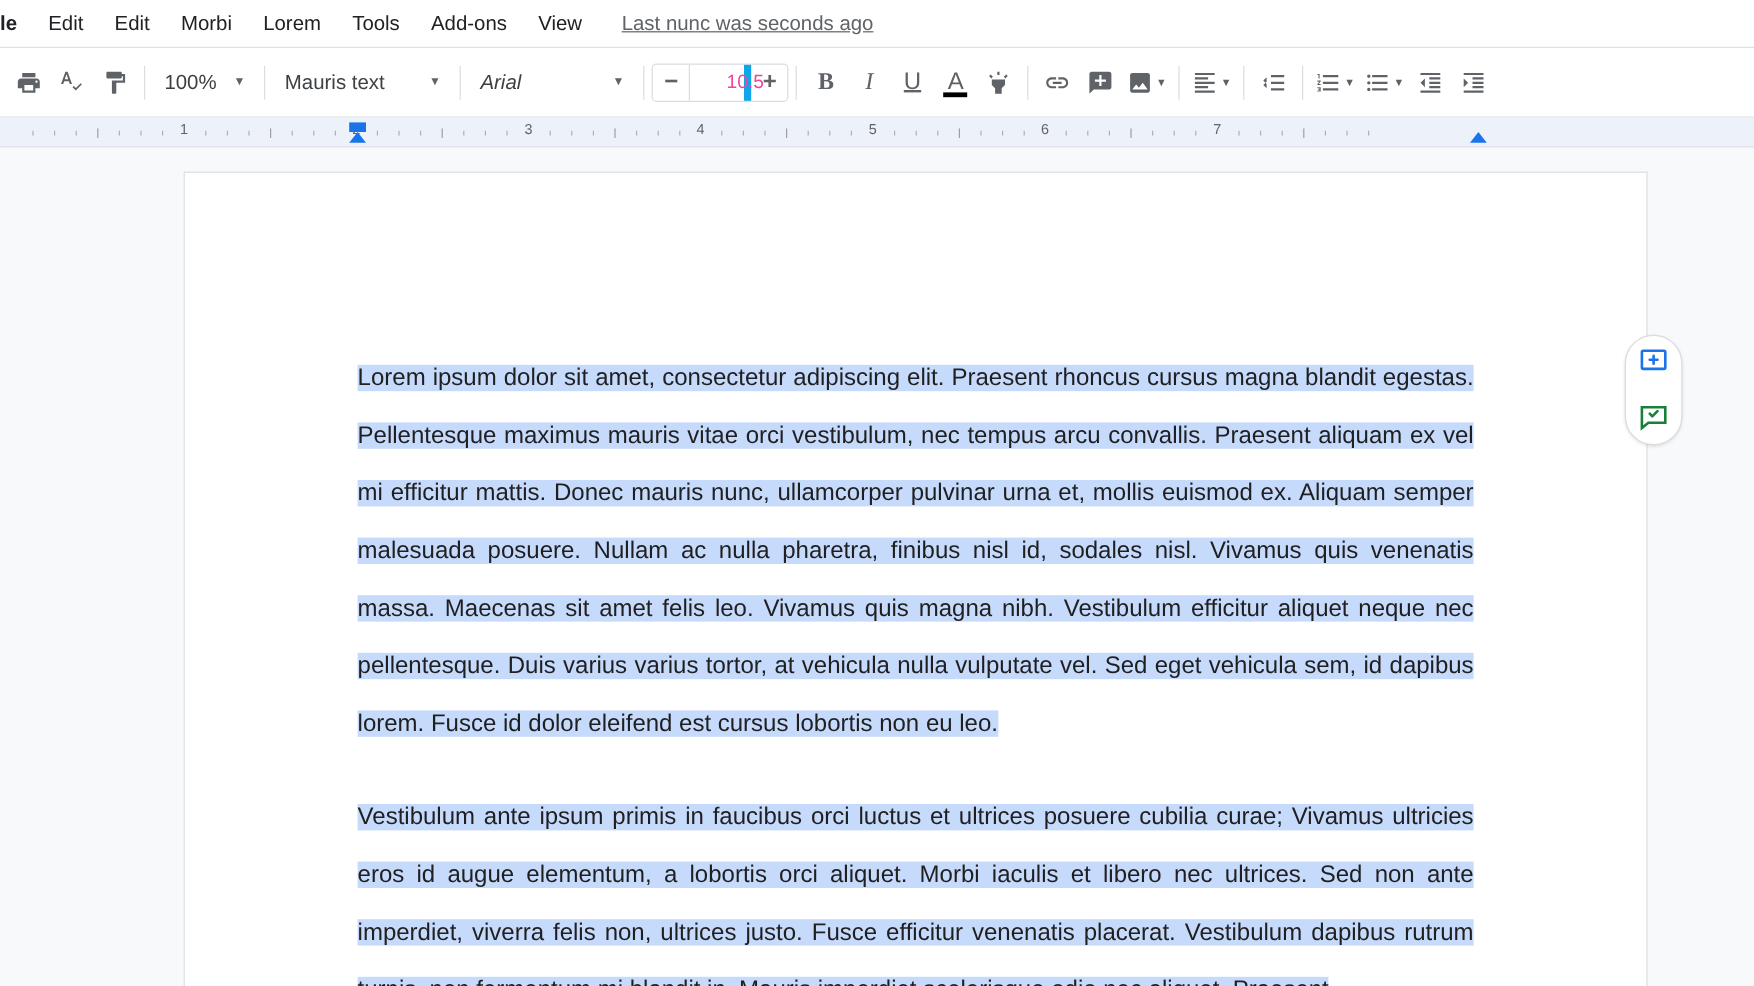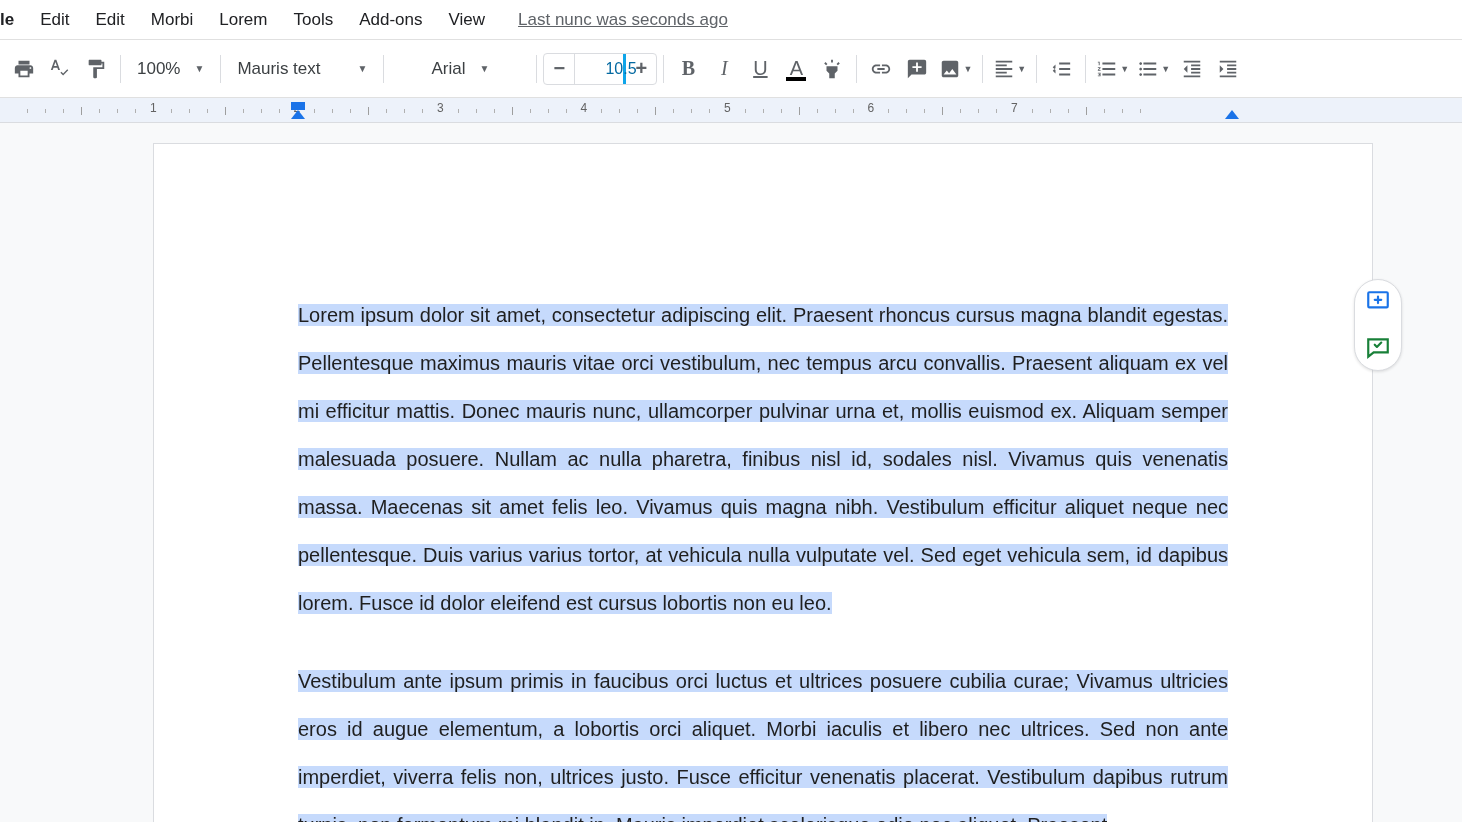--- a/index.html
+++ b/index.html
@@ -72,21 +72,21 @@
   font-size: 17px;
   color: #3c4043;
   gap: 14px;
 }
 .dropdown .caret {
   font-size: 10px;
   color: #5f6368;
 }
 .zoom-box { min-width: 80px; justify-content: flex-end; }
 .style-box { min-width: 150px; justify-content: space-between; }
-.font-box { min-width: 140px; justify-content: center; }
+.font-box { min-width: 140px; justify-content: space-between; font-style: italic; }
 
 .size-group {
   display: flex;
   align-items: center;
   border: 1px solid #dadce0;
   border-radius: 4px;
   height: 32px;
 }
 .size-group .pm {
   width: 30px;
@@ -97,24 +97,24 @@
   cursor: pointer;
   font-size: 20px;
   color: #5f6368;
   font-weight: bold;
 }
 .size-group .val {
   width: 52px;
   text-align: center;
   font-size: 16px;
   border-left: 1px solid #dadce0;
-  border-right: 3px solid #0ea5e9;
+  border-right: 6px solid #0ea5e9;
   height: 30px;
   line-height: 30px;
-  color: #0369a1;
+  color: #ec4899;
   padding-left: 30px;
 }
 
 .icon-svg { width: 22px; height: 22px; fill: #5f6368; }
 .small-caret { font-size: 9px; color: #5f6368; margin-left: 2px; }
 .combo { display: flex; align-items: center; cursor: pointer; padding: 0 4px; height:36px; }
 
 .text-color-wrap { position: relative; width: 36px; height:36px; display:flex; align-items:center; justify-content:center; cursor:pointer; }
 .text-color-underline { position:absolute; bottom:6px; left:8px; right:8px; height:4px; background:#000; }
 

